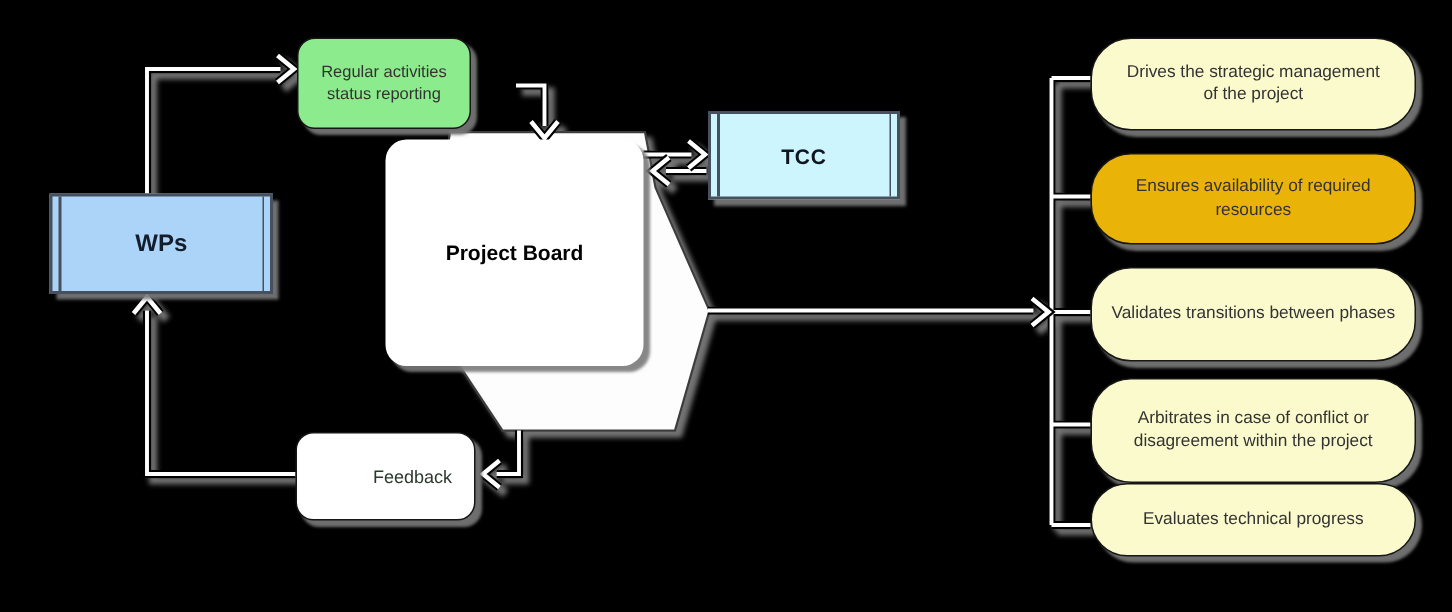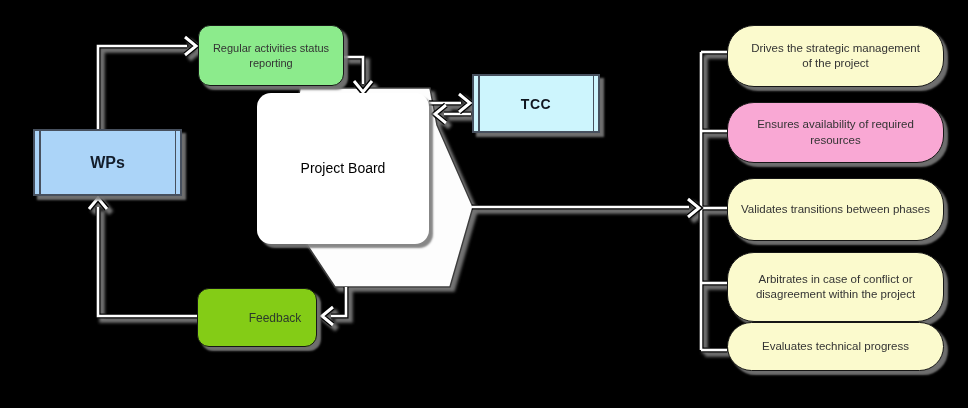--- a/index.html
+++ b/index.html
@@ -7,23 +7,23 @@
           font-family:"Liberation Sans","DejaVu Sans",sans-serif;}
   svg.wires{position:absolute;left:0;top:0;z-index:1;}
   .node{position:absolute;z-index:2;box-sizing:border-box;display:flex;flex-direction:column;
         align-items:center;justify-content:center;text-align:center;
         box-shadow:4px 4px 2px rgba(122,122,122,0.9);}
   .rounded{border-radius:12px;border:1.5px solid #161616;}
   .sub{border:2px solid #47505e;}
   .sub::before,.sub::after{content:"";position:absolute;top:0;bottom:0;width:1.5px;background:#47505e;}
   .sub::before{left:4px;} .sub::after{right:4px;}
   .node-wps{left:33px;top:129px;width:149px;height:67px;font-weight:bold;font-size:16px;color:#131d2b;}
-  .node-reporting{left:198px;top:25px;width:146px;height:61px;font-size:11px;color:#333;line-height:1.3;padding:1px;text-align:center;}
+  .node-reporting{left:198px;top:25px;width:116px;height:61px;font-size:11px;color:#333;line-height:1.3;padding:1px;text-align:center;}
   .node-pb{left:257px;top:93px;width:172px;height:151px;border-radius:14px;background:#fff;
-           color:#000;font-weight:normal;font-size:14px;line-height:15px;}
+           color:#000;font-weight:bold;font-size:14px;line-height:15px;}
   .node-pb .members{width:152px;margin:13px 0 0 0;}
   .node-pb p{margin:0;}
   .node-tcc{left:472px;top:74px;width:128px;height:59px;font-weight:bold;font-size:14px;
             color:#10161f;letter-spacing:0.5px;}
   .node-feedback{left:197px;top:288px;width:120px;height:59px;font-size:12px;color:#2c3a2c;}
   .resp{left:727px;width:217px;font-size:11.5px;color:#333;line-height:1.32;padding:2px 21px;border-radius:27px;}
   .resp.oneline{white-space:nowrap;}
   .r1{top:25px;height:62px;} .r2{top:102px;height:61px;} .r3{top:178px;height:63px;}
   .r4{top:252px;height:70px;} .r5{top:322px;height:49px;}
   .w{fill:none;stroke:#000;stroke-width:5.5px;}
@@ -100,28 +100,28 @@
   </div>
 
   <div class="node node-pb" style="background-color: rgb(255, 255, 255);">
     <p>Project Board</p>
   </div>
 
   <div class="node sub node-tcc" style="background-color: rgb(205, 245, 253);">
     <span>TCC</span>
   </div>
 
-  <div class="node rounded node-feedback" style="background-color: #84cc16; padding-left: 36px;">
+  <div class="node rounded node-feedback" style="background-color: #ffffff; padding-left: 36px;">
     <span>Feedback</span>
   </div>
 
   <div class="node rounded resp r1" style="background-color: rgb(251, 250, 205);">
     <span>Drives the strategic management of the project</span>
   </div>
-  <div class="node rounded resp r2" style="background-color: #f9a8d4;">
+  <div class="node rounded resp r2" style="background-color: #eab308;">
     <span>Ensures availability of required resources</span>
   </div>
   <div class="node rounded resp r3 oneline" style="background-color: rgb(251, 250, 205);">
     <span>Validates transitions between phases</span>
   </div>
   <div class="node rounded resp r4" style="background-color: rgb(251, 250, 205);">
     <span>Arbitrates in case of conflict or disagreement within the project</span>
   </div>
   <div class="node rounded resp r5" style="background-color: rgb(251, 250, 205);">
     <span>Evaluates technical progress</span>

